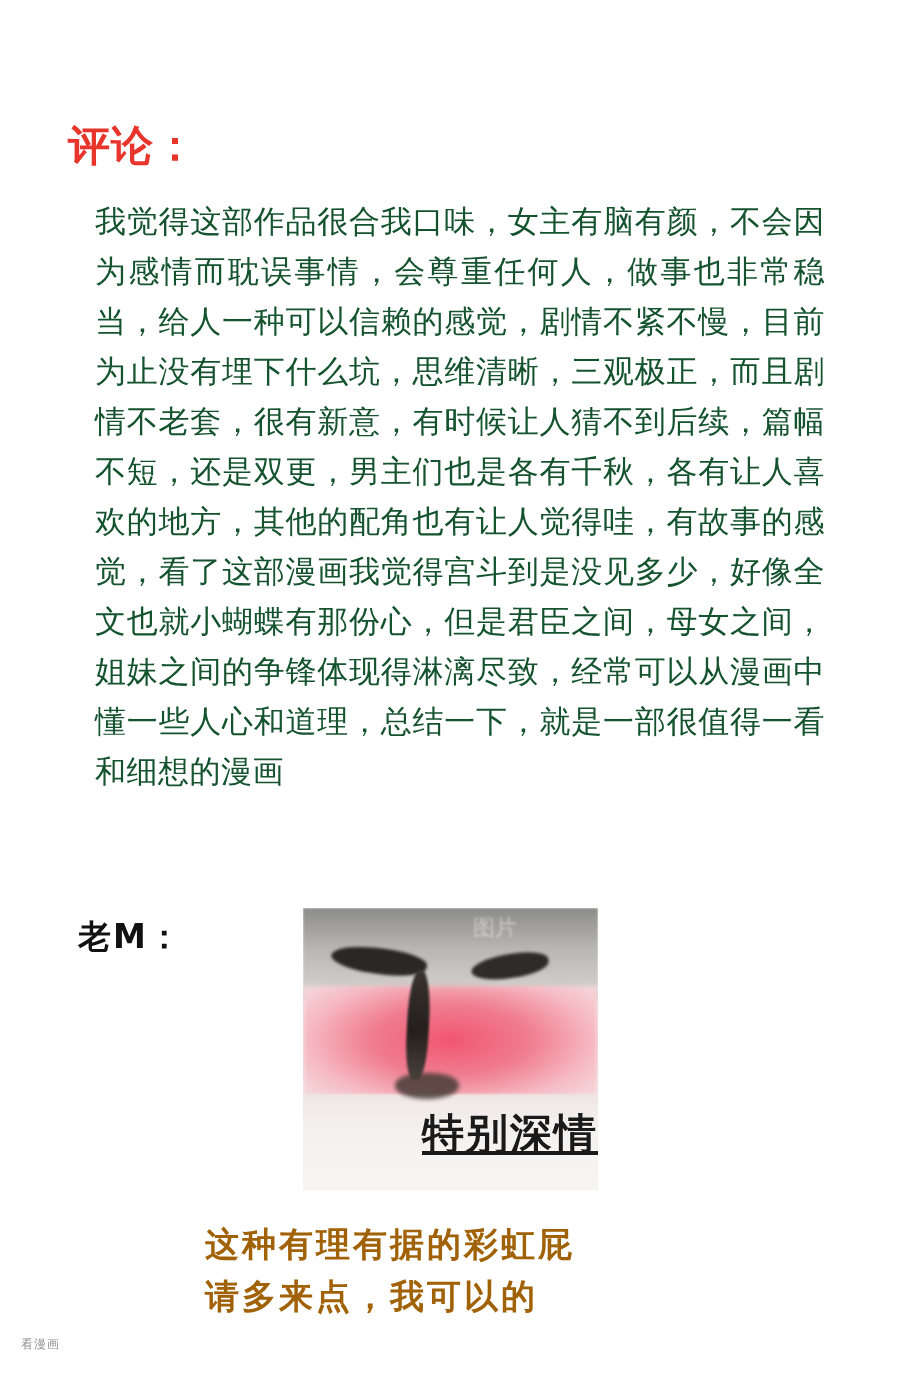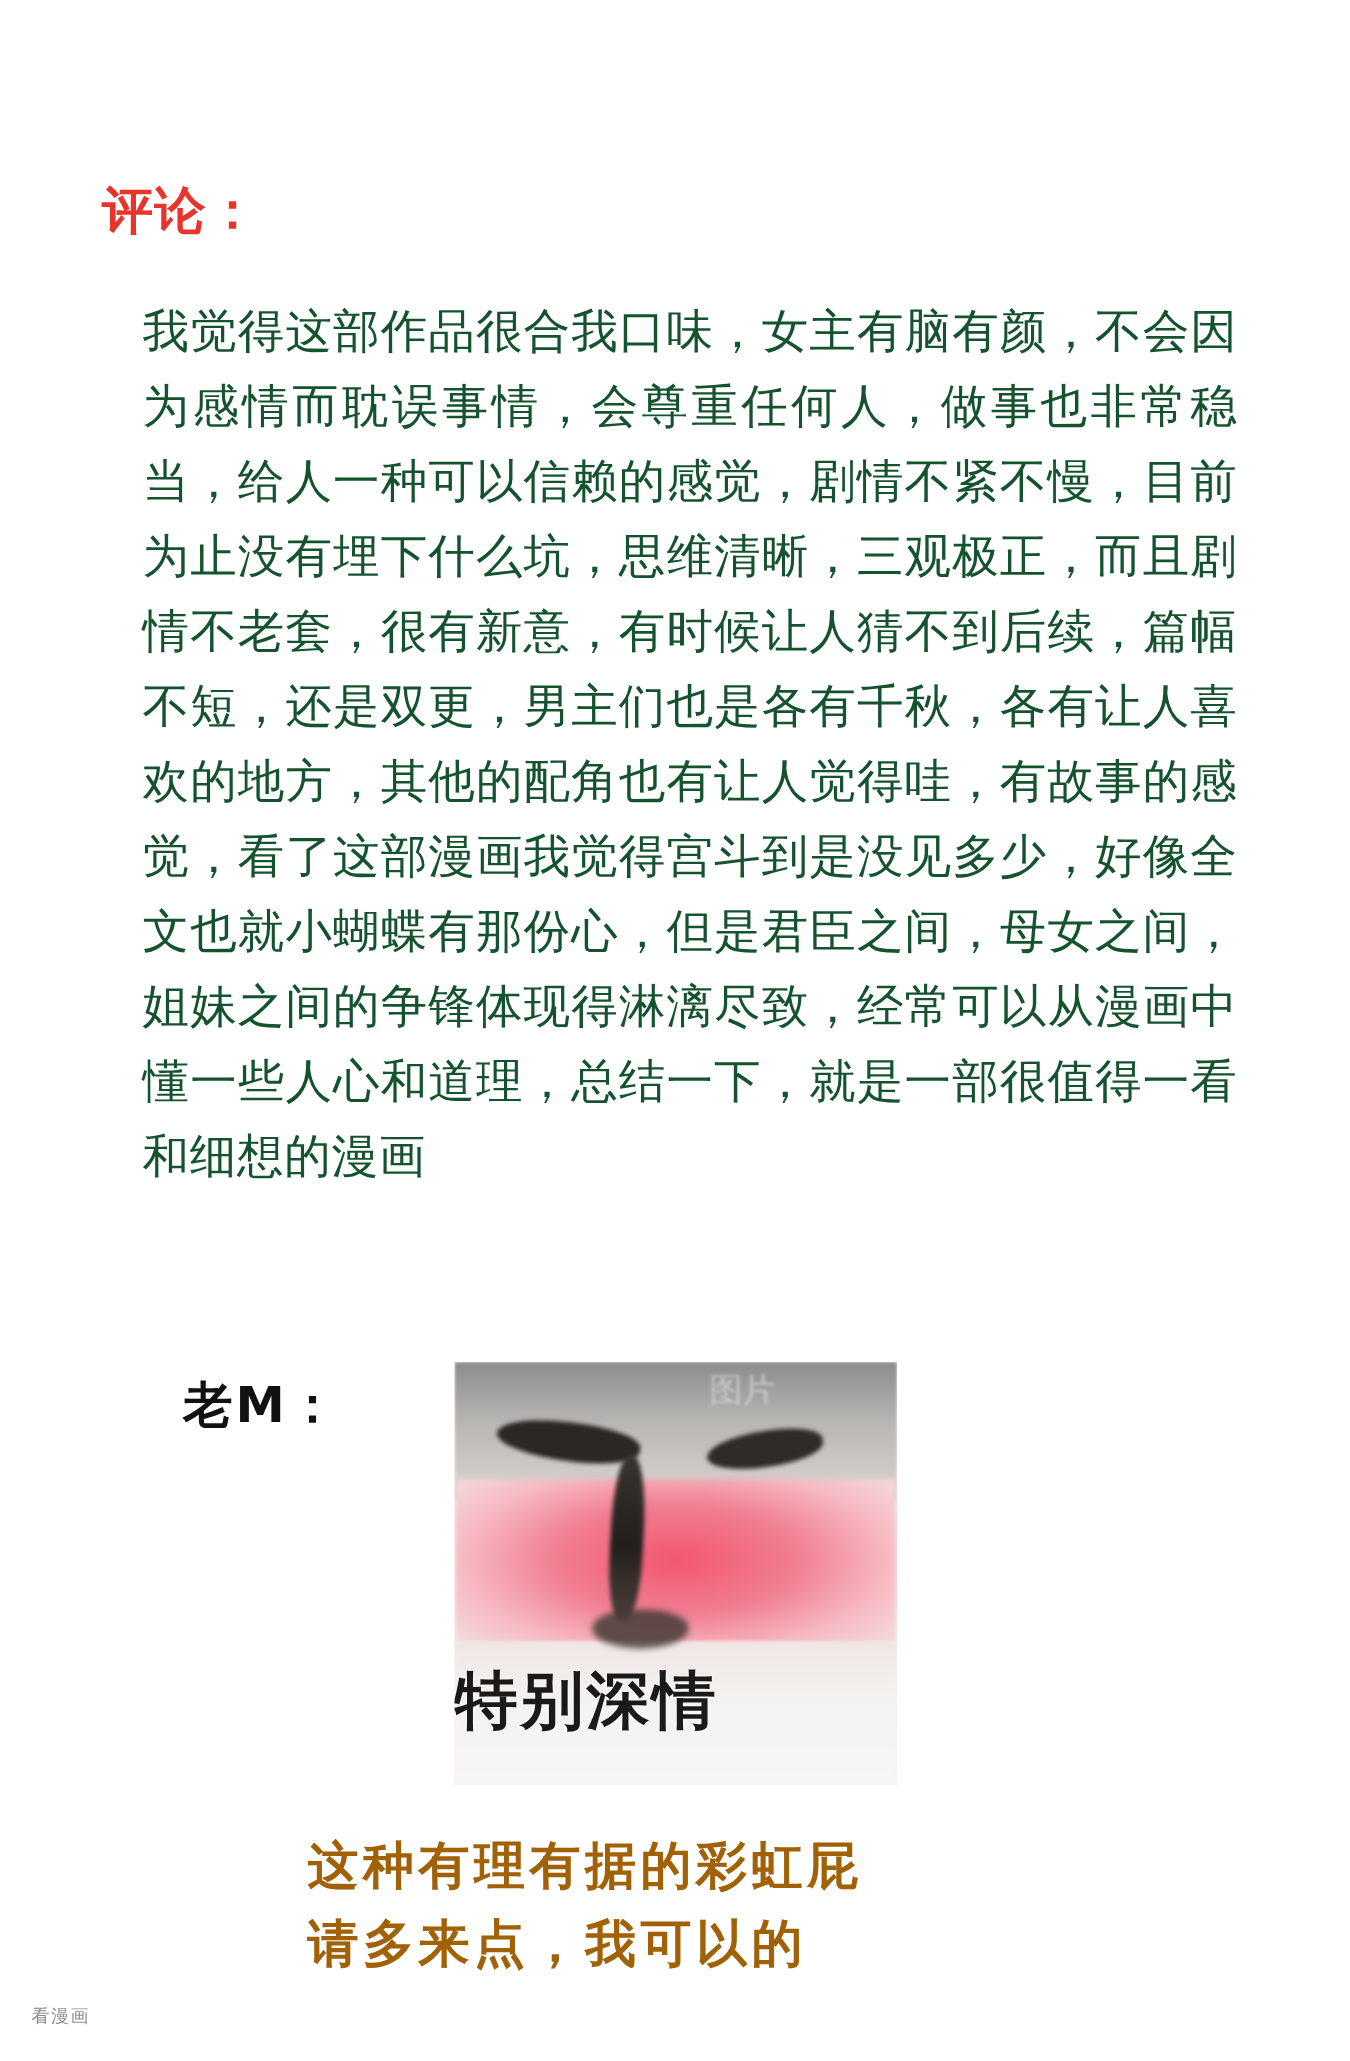--- a/index.html
+++ b/index.html
@@ -18,21 +18,21 @@
   .page {
     position: absolute;
     inset: 0;
     background: #ffffff;
   }
 
   .comment-heading {
     position: absolute;
     left: 68px;
     top: 118px;
-    font-size: 34px;
+    font-size: 42px;
     font-weight: 700;
     color: #e8352c;
     letter-spacing: 1px;
     font-family: Liberation Serif, serif;
   }
 
   .comment-body {
     position: absolute;
     left: 95px;
     top: 196px;
@@ -47,21 +47,20 @@
 
   .signature {
     position: absolute;
     left: 78px;
     top: 915px;
     font-size: 33px;
     font-weight: 700;
     color: #111111;
     font-family: "DejaVu Sans", sans-serif;
     letter-spacing: 2px;
-    margin-left: 44px;
   }
 
   
   .meme {
     position: absolute;
     left: 303px;
     top: 908px;
     width: 295px;
     height: 282px;
     overflow: hidden;
@@ -128,27 +127,28 @@
     width: 64px; height: 26px;
     background: #473c37;
     border-radius: 50% 50% 55% 55%;
     filter: blur(2px);
     opacity: 0.85;
   }
   .meme .caption {
     position: absolute;
     left: 0; right: 0;
     top: 198px;
-    text-align: left;
+    text-align: right;
     font-size: 42px;
     font-weight: 700;
     color: #1a1a1a;
     font-family: "DejaVu Sans", sans-serif;
     letter-spacing: 2px;
     text-shadow: 0 0 2px rgba(255,255,255,0.9);
+    text-decoration: underline;
   }
 
   .handwritten {
     position: absolute;
     left: 205px;
     top: 1218px;
     width: 640px;
     font-size: 34px;
     line-height: 52px;
     color: #a16207;

